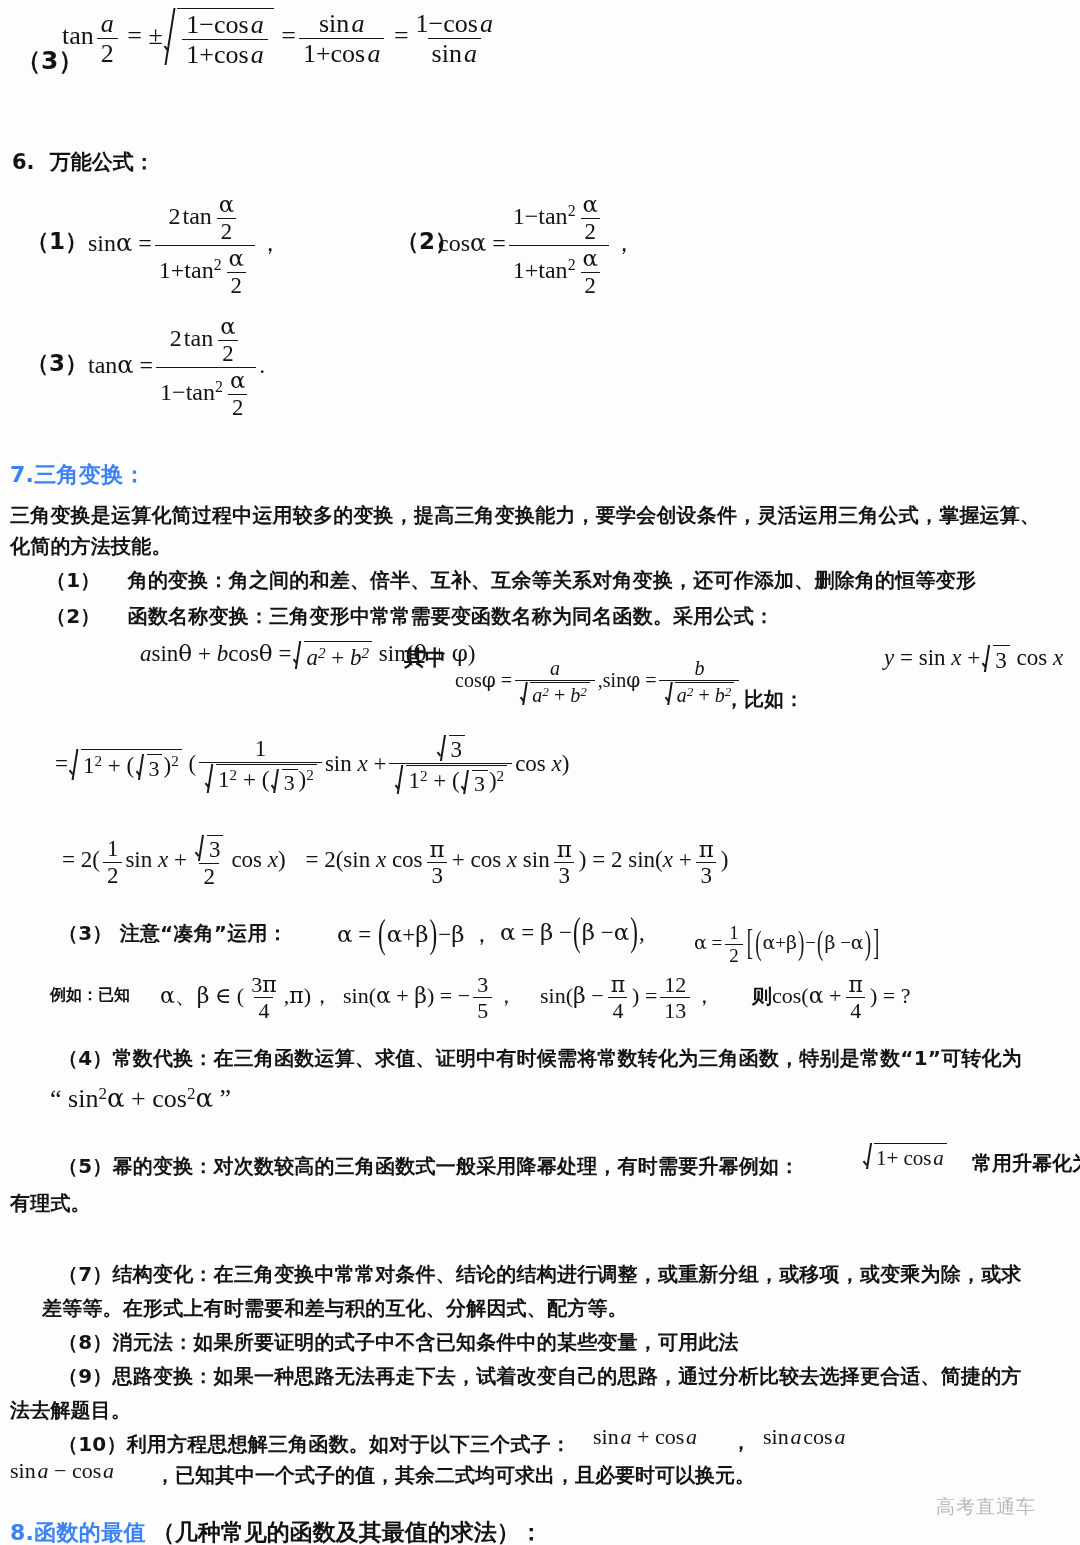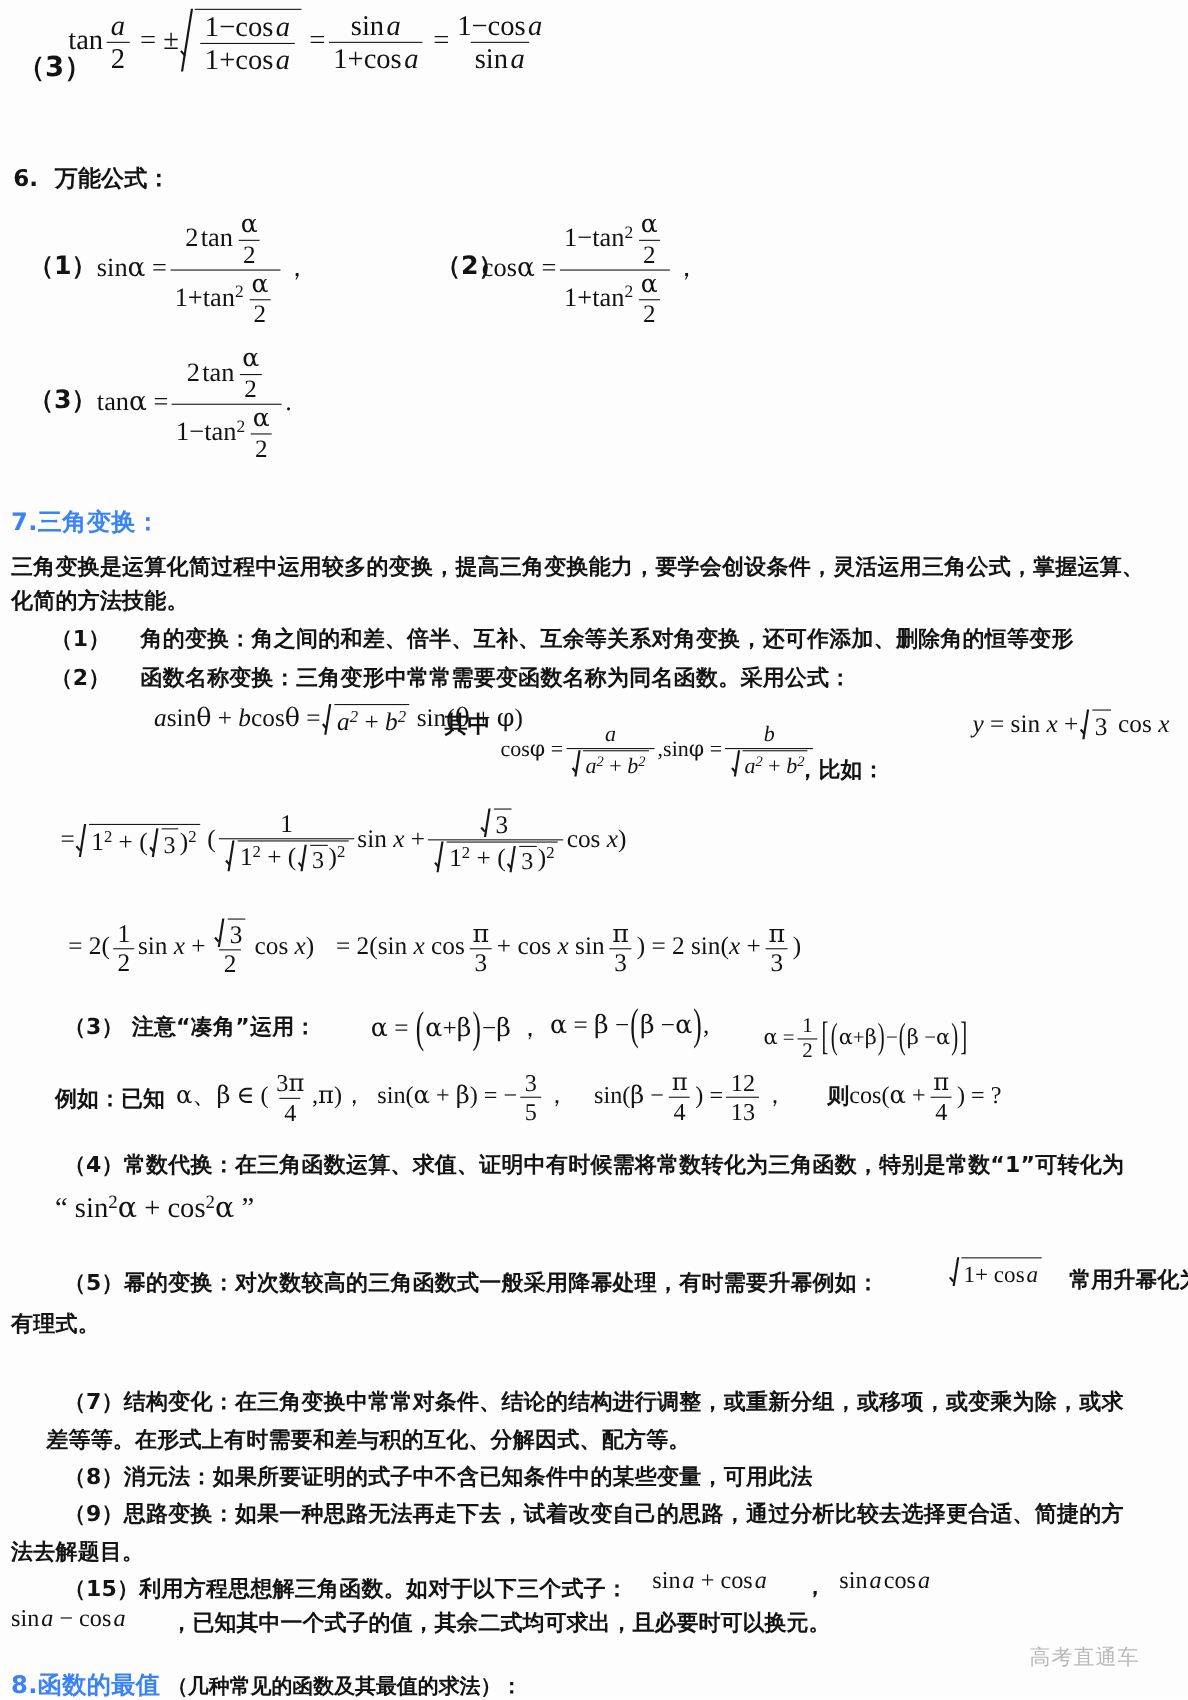--- a/index.html
+++ b/index.html
@@ -338,21 +338,21 @@
   <div class="abs math" style="left:500px; top:919px; font-size:23px;">
     <span class="gk">α</span> <span class="rm">=</span> <span class="gk">β</span> <span class="rm">−</span><span class="bigparen">(</span><span class="gk">β</span> <span class="rm">−</span><span class="gk">α</span><span class="bigparen">)</span><span class="rm">,</span>
   </div>
   <div class="abs math" style="left:694px; top:923px; font-size:19px;">
     <span class="gk">α</span> <span class="rm">=</span><span class="frac">
       <span class="num rm">1</span>
       <span class="den rm">2</span>
     </span><span class="bigbrk">[</span><span class="bigparen">(</span><span class="gk">α</span><span class="rm">+</span><span class="gk">β</span><span class="bigparen">)</span><span class="rm">−</span><span class="bigparen">(</span><span class="gk">β</span> <span class="rm">−</span><span class="gk">α</span><span class="bigparen">)</span><span class="bigbrk">]</span>
   </div>
 
-  <div class="abs cnlight" style="left:50px; top:985px; font-size:20px;">例如：已知</div>
+  <div class="abs cnlight" style="left:50px; top:985px; font-size:16px;">例如：已知</div>
   <div class="abs math" style="left:160px; top:973px; font-size:22px;">
     <span class="gk">α</span><span class="rm">、</span><span class="gk">β</span> <span class="rm">∈ (</span><span class="frac">
       <span class="num rm">3<span class="gk">π</span></span>
       <span class="den rm">4</span>
     </span><span class="rm">,</span><span class="gk">π</span><span class="rm">)</span><span class="rm">，</span>
   </div>
   <div class="abs math" style="left:343px; top:973px; font-size:22px;">
     <span class="rm">sin(</span><span class="gk">α</span> <span class="rm">+</span> <span class="gk">β</span><span class="rm">) = −</span><span class="frac">
       <span class="num rm">3</span>
       <span class="den rm">5</span>
@@ -402,34 +402,34 @@
   <div class="body-para" style="left:58px; top:1324px;">
     <span>（8）</span><span>消元法：如果所要证明的式子中不含已知条件中的某些变量，可用此法</span>
   </div>
 
   <div class="body-para" style="left:58px; top:1358px; width:1020px;">
     <span>（9）</span><span>思路变换：如果一种思路无法再走下去，试着改变自己的思路，通过分析比较去选择更合适、简捷的方</span>
   </div>
   <div class="body-para" style="left:10px; top:1392px;">法去解题目。</div>
 
   <div class="body-para" style="left:58px; top:1426px;">
-    <span>（15）</span><span>利用方程思想解三角函数。如对于以下三个式子：</span>
+    <span>（10）</span><span>利用方程思想解三角函数。如对于以下三个式子：</span>
   </div>
   <div class="abs math" style="left:593px; top:1424px; font-size:22px;">
     <span class="rm">sin <i>a</i> + cos <i>a</i></span>
   </div>
   <div class="abs cnlight" style="left:731px; top:1429px; font-size:20px;">，</div>
   <div class="abs math" style="left:763px; top:1424px; font-size:22px;">
     <span class="rm">sin <i>a</i> cos <i>a</i></span>
   </div>
 
   <div class="abs math" style="left:10px; top:1458px; font-size:22px;">
     <span class="rm">sin <i>a</i> − cos <i>a</i></span>
   </div>
   <div class="abs cnlight" style="left:155px; top:1462px; font-size:20px;">，已知其中一个式子的值，其余二式均可求出，且必要时可以换元。</div>
 
   <div class="watermark" style="left:936px; top:1494px;">高考直通车</div>
 
   <div class="abs" style="left:10px; top:1517px;">
-    <span class="heading" style="position:static;"><span>8.</span><span>函数的最值</span></span><span class="cnlight" style="font-size:19px; margin-left:6px;">（几种常见的函数及其最值的求法）：</span>
+    <span class="heading" style="position:static;"><span>8.</span><span>函数的最值</span></span><span class="cnlight" style="font-size:23px; margin-left:6px;">（几种常见的函数及其最值的求法）：</span>
   </div>
 
 </div>
 
 </body></html>

